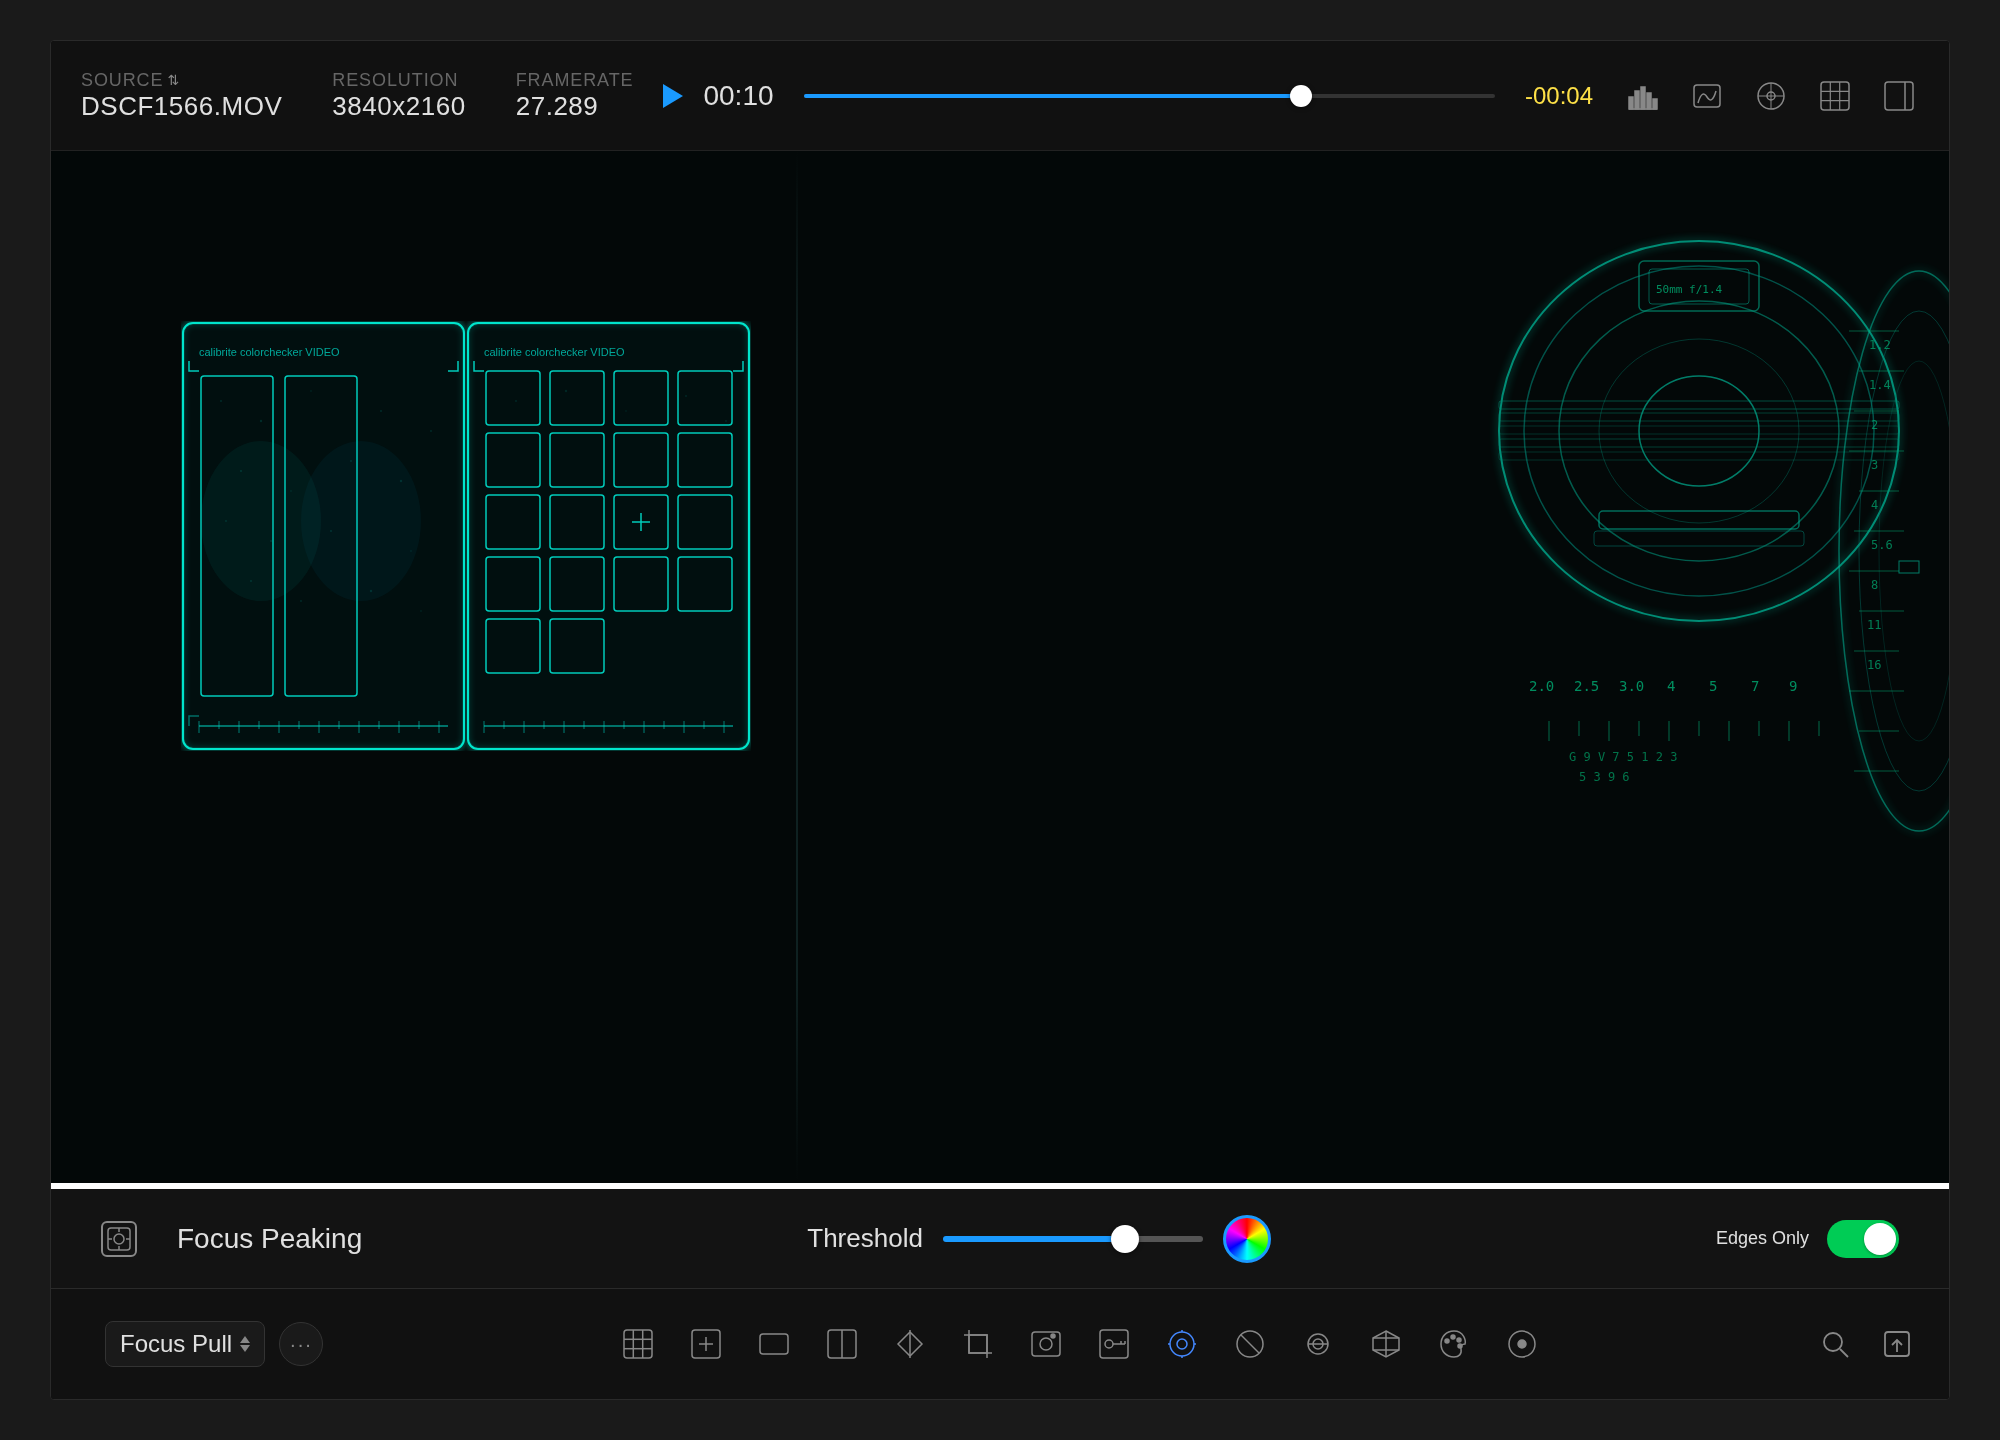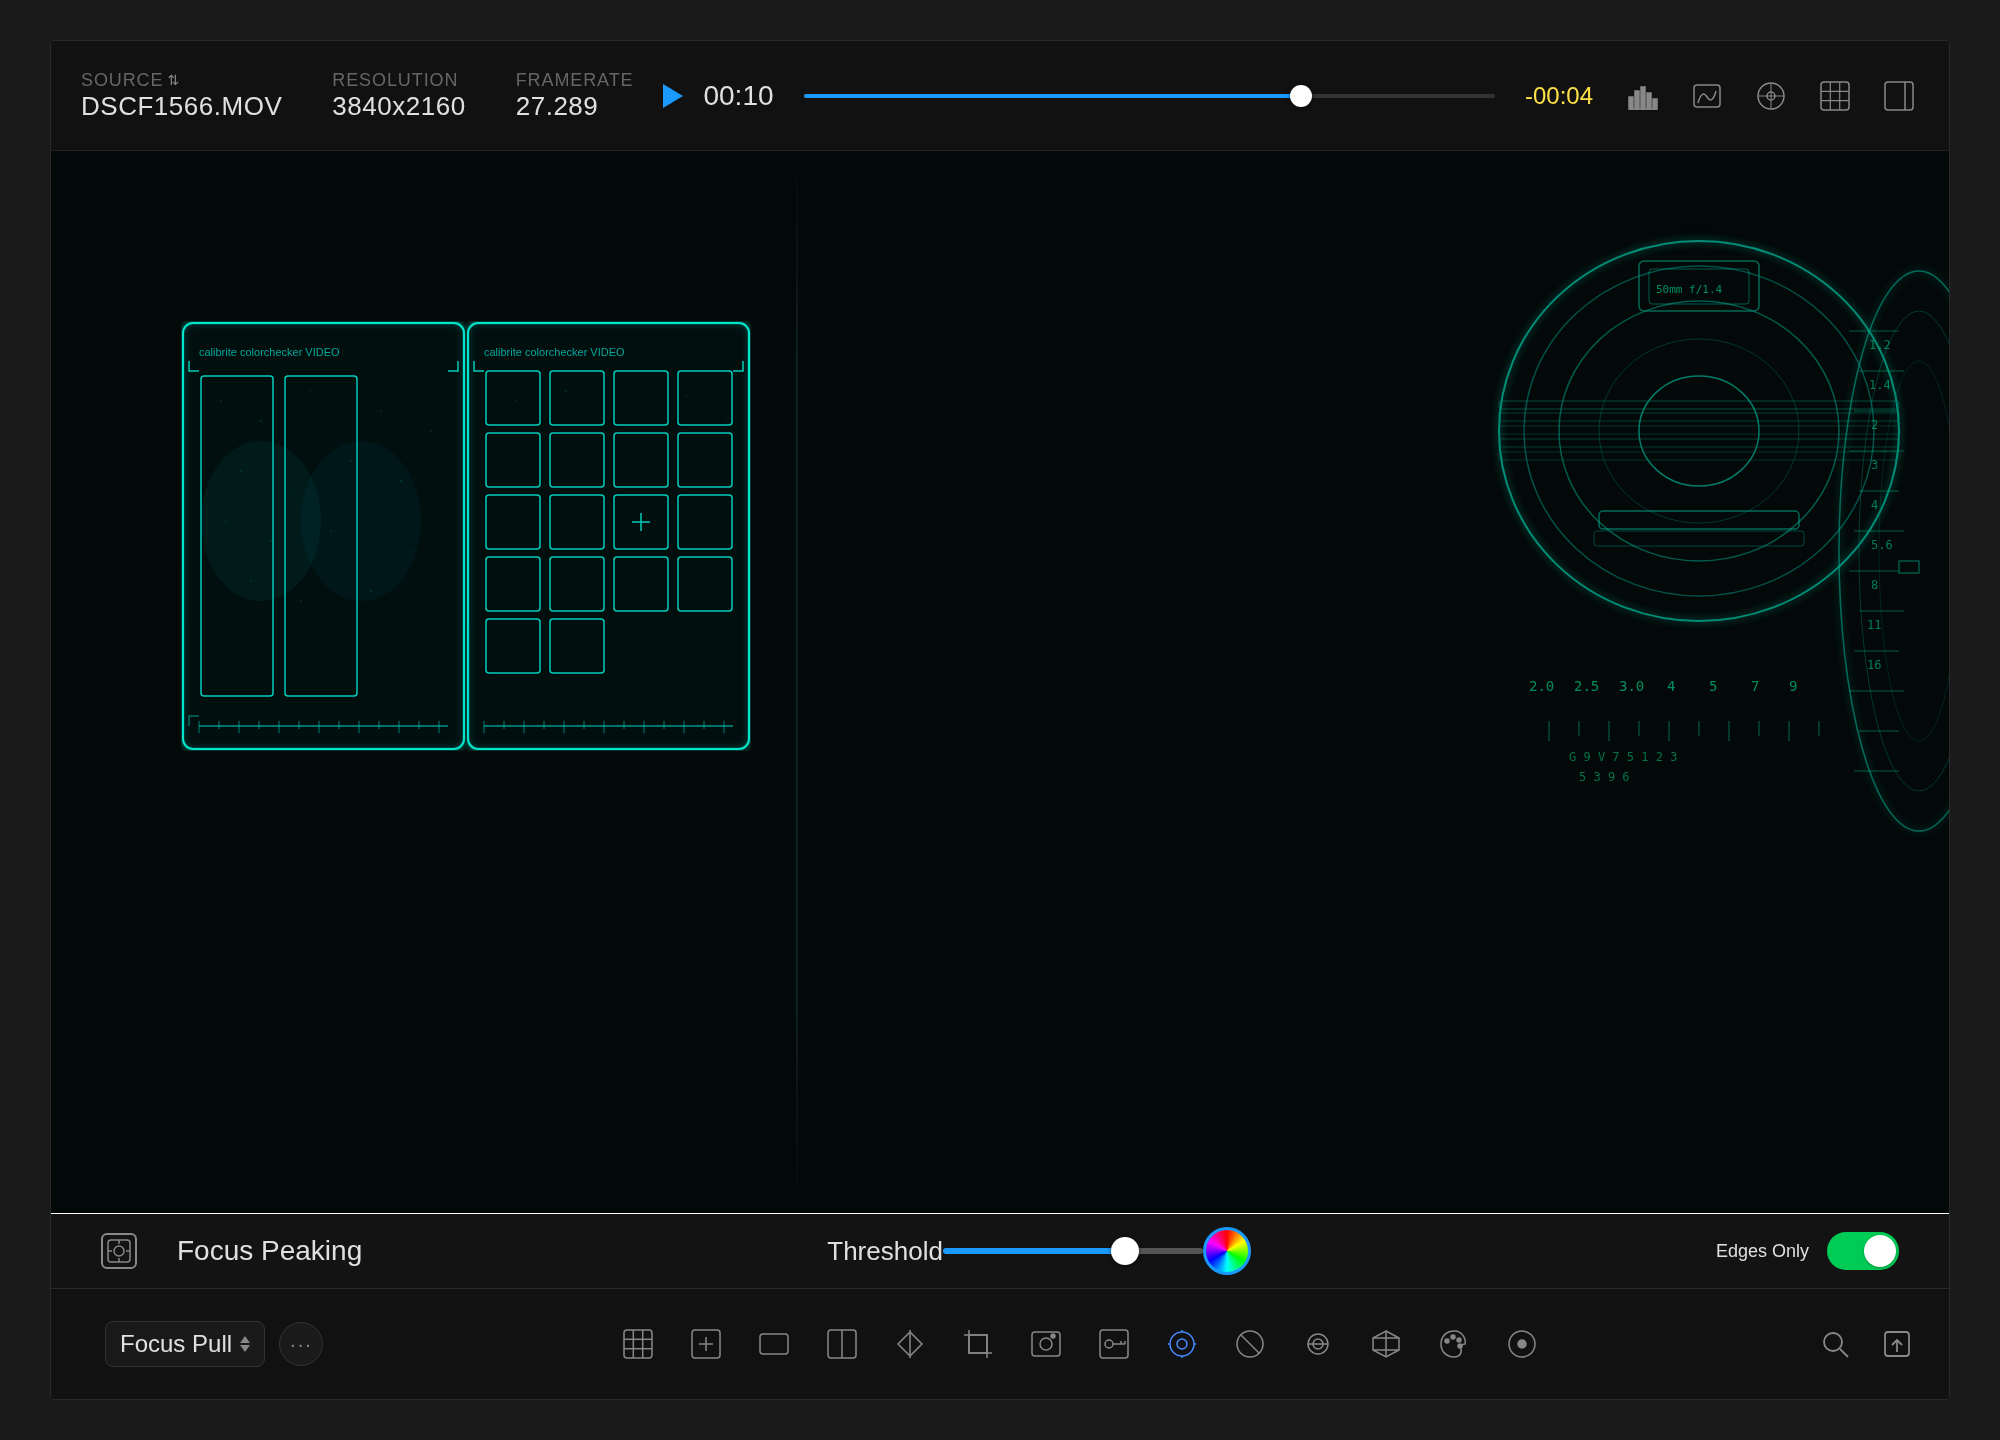--- a/index.html
+++ b/index.html
@@ -184,26 +184,26 @@
       top: 0;
       width: 2px;
       height: 100%;
       background: linear-gradient(to bottom, transparent, #1a3a3a 20%, #1a3a3a 80%, transparent);
       opacity: 0.5;
     }
 
     
     .focus-peaking-bar {
       background: rgba(20, 20, 20, 0.95);
-      height: 76px;
+      height: 106px;
       display: flex;
       align-items: center;
       padding: 0 50px;
       gap: 40px;
-      border-top: 1px solid #ffffff;
+      border-top: 6px solid #ffffff;
       border-bottom: 1px solid #2a2a2a;
       flex-shrink: 0;
     }
 
     .fp-icon {
       width: 36px;
       height: 36px;
       border: 2px solid #888;
       border-radius: 6px;
       display: flex;
@@ -216,20 +216,21 @@
     .fp-label {
       font-size: 28px;
       color: #e0e0e0;
       font-weight: 400;
       white-space: nowrap;
     }
 
     .fp-threshold-area {
       display: flex;
       align-items: center;
+      gap: 20px;
       flex: 1;
       justify-content: center;
     }
 
     .fp-threshold-label {
       font-size: 26px;
       color: #e0e0e0;
     }
 
     .threshold-slider {

